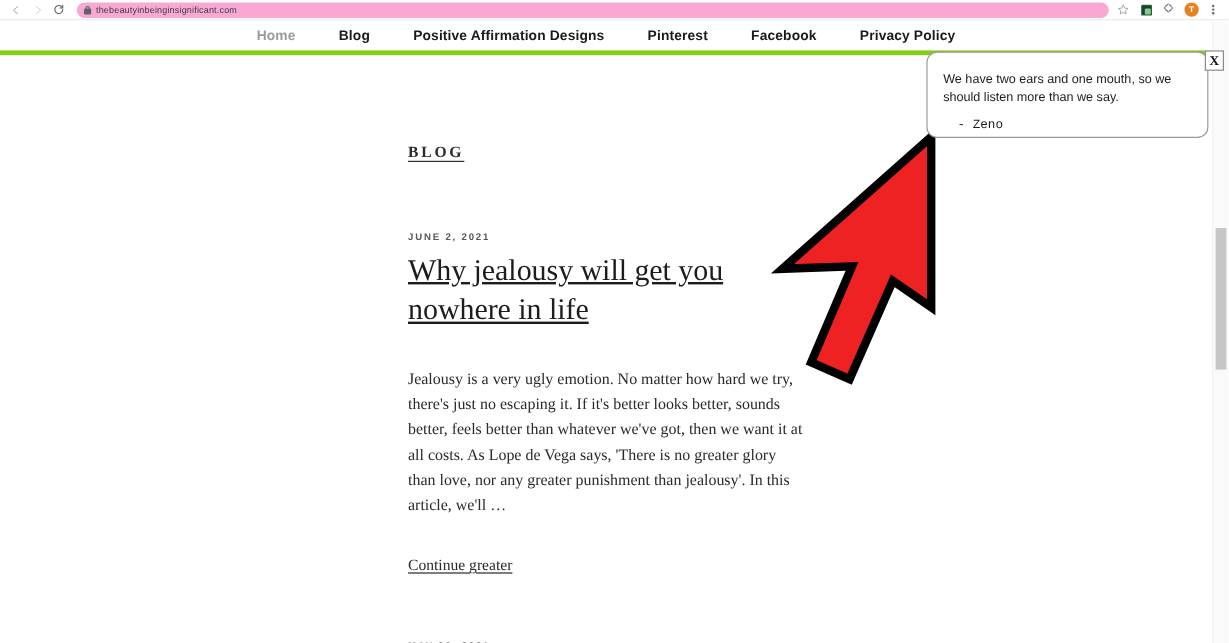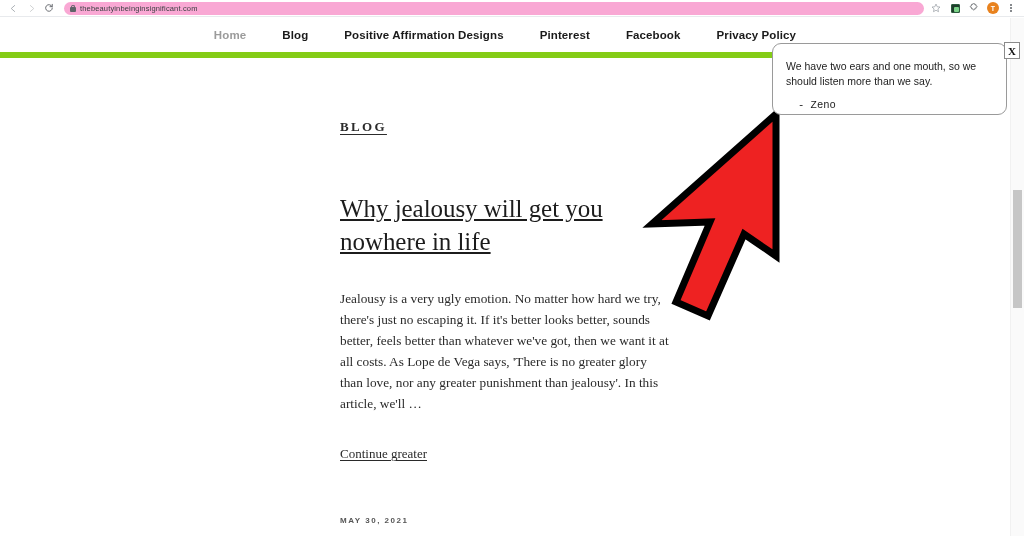--- a/index.html
+++ b/index.html
@@ -155,22 +155,22 @@
     height: 518px;
     background: #ffffff;
     overflow: hidden;
   }
 
   
   .site-header {
     position: absolute;
     top: 0; left: 0;
     width: 1010px;
-    height: 40px;
-    border-bottom: 6px solid #84cc16;
+    height: 28px;
+    border-bottom: 4px solid #84cc16;
     box-sizing: border-box;
     display: flex;
     align-items: center;
     justify-content: center;
     background: #ffffff;
   }
   .site-nav {
     display: flex;
     align-items: center;
     gap: 0px;
@@ -404,20 +404,21 @@
       <a class="nav-item">Privacy Policy</a>
     </nav>
   </div>
 
   <div class="content">
     <div class="content-inner">
 
       <div class="blog-heading">BLOG</div>
 
       <article class="post post-1">
+        <div class="post-date">JUNE 2, 2021</div>
         <h2 class="post-title">Why jealousy will get you nowhere in life</h2>
         <p class="post-excerpt">Jealousy is a very ugly emotion. No matter how hard we try, there's just no escaping it. If it's better looks better, sounds better, feels better than whatever we've got, then we want it at all costs. As Lope de Vega says, 'There is no greater glory than love, nor any greater punishment than jealousy'. In this article, we'll …</p>
         <a class="continue-link">Continue greater</a>
       </article>
 
       <article class="post post-2">
         <div class="post-date">MAY 30, 2021</div>
 
       </article>
 

